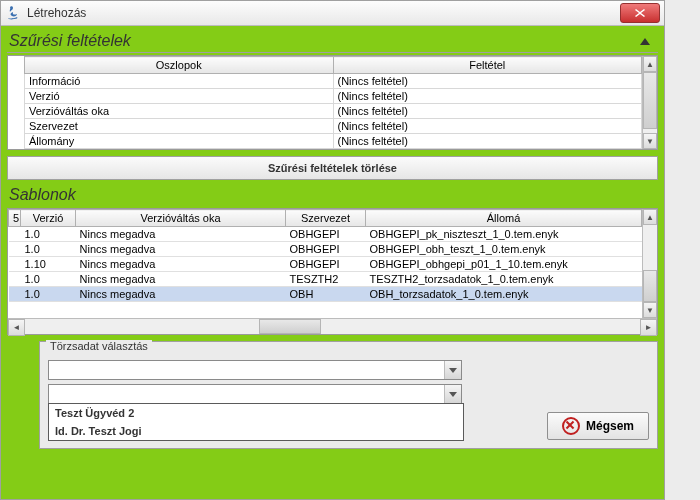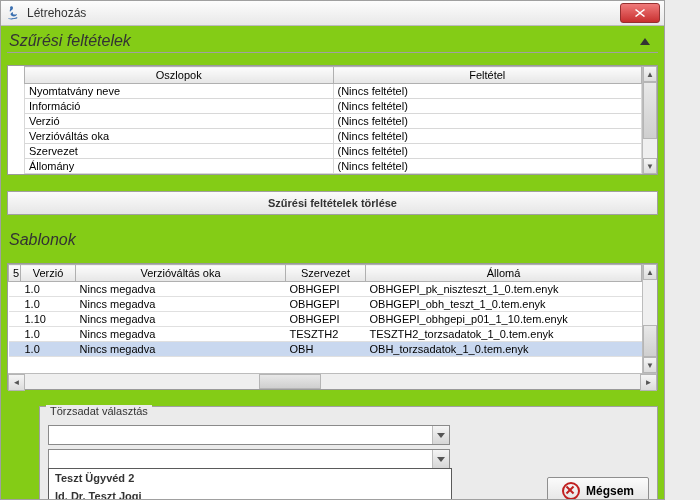--- a/index.html
+++ b/index.html
@@ -1,21 +1,21 @@
 <!DOCTYPE html>
 <html><head>
 <meta charset="utf-8">
 <style>
 html,body{margin:0;padding:0;font-family:"Tahoma",Arial,sans-serif;font-size:11px;background:#ececec;}
 .window{width:665px;height:500px;box-sizing:border-box;background:#84cc16;border:1px solid #a0a0a0;display:flex;flex-direction:column;}
 .titlebar{height:24px;background:linear-gradient(#fdfdfd,#e8e8e8);border-bottom:1px solid #bcbcbc;display:flex;align-items:center;padding:0 4px;}
 .titlebar .app-icon{width:16px;height:16px;margin-right:6px;display:flex;align-items:center;justify-content:center;}
 .titlebar .title{flex:1;color:#333;font-size:12px;}
 .titlebar .close{width:38px;height:18px;border:1px solid #953030;border-radius:3px;background:linear-gradient(#f07a7a,#c83030);display:flex;align-items:center;justify-content:center;color:#fff;font-weight:bold;}
-.body{flex:1;padding:4px 6px 6px 6px;display:flex;flex-direction:column;gap:12px;overflow:hidden;}
+.body{flex:1;padding:4px 6px 6px 6px;display:flex;flex-direction:column;gap:2px;overflow:hidden;}
 .section-header{display:flex;align-items:center;font-style:italic;font-size:16px;color:#333;border-bottom:1px solid #a0a0a0;padding:2px 2px 2px 2px;}
 .section-header .spacer{flex:1;}
 .section-header .tri{width:0;height:0;border-left:5px solid transparent;border-right:5px solid transparent;border-bottom:7px solid #333;margin-right:6px;}
 .panel{border:1px solid #9a9a9a;background:#fff;}
 .filter-table{width:100%;border-collapse:collapse;table-layout:fixed;}
 .filter-table th{background:linear-gradient(#fcfcfc,#e6e6e6);border:1px solid #b0b0b0;font-weight:normal;padding:2px 4px;text-align:center;font-size:11px;}
 .filter-table td{border:1px solid #d8d8d8;padding:1px 4px;font-size:11px;white-space:nowrap;overflow:hidden;}
 .filter-wrap{display:flex;padding-left:16px;}
 .filter-scroll{width:14px;background:#eaeaea;border-left:1px solid #bcbcbc;display:flex;flex-direction:column;}
 .sbtn{height:14px;background:linear-gradient(#f5f5f5,#dcdcdc);border:1px solid #b5b5b5;display:flex;align-items:center;justify-content:center;font-size:8px;color:#555;}
@@ -30,21 +30,21 @@
 .templ-inner{display:flex;}
 .templ-cells{flex:1;overflow:hidden;}
 .hscroll{height:15px;display:flex;border-top:1px solid #bcbcbc;}
 .hscroll .sbtn{width:15px;height:15px;}
 .hscroll .htrack{flex:1;background:#efefef;position:relative;}
 .hscroll .hthumb{position:absolute;left:38%;top:0;height:13px;width:60px;background:linear-gradient(#e8e8e8,#cfcfcf);border:1px solid #b5b5b5;}
 .group{border:1px solid #a0a0a0;margin-top:4px;padding:18px 8px 8px 8px;position:relative;background:#ebebeb;margin-left:32px;}
 .group-title{position:absolute;top:-2px;left:6px;background:#ebebeb;padding:0 4px;font-size:11px;color:#333;}
 .formrow{display:flex;align-items:center;margin-bottom:4px;}
 .formrow label{width:200px;text-align:right;padding-right:8px;font-weight:bold;font-size:11px;color:#333;}
-.combo{flex:0 0 400px;height:18px;border:1px solid #8a8a8a;background:#fff;display:flex;align-items:center;position:relative;}
+.combo{flex:0 0 400px;height:18px;border:1px solid #8a8a8a;background:#fff;display:flex;align-items:center;position:relative;padding-left:12px;}
 .combo .val{flex:1;padding:0 4px;font-size:11px;}
 .combo .arrow{width:16px;height:100%;border-left:1px solid #bcbcbc;background:linear-gradient(#f5f5f5,#d6d6d6);display:flex;align-items:center;justify-content:center;}
 .combo .arrow div{width:0;height:0;border-left:4px solid transparent;border-right:4px solid transparent;border-top:5px solid #555;}
 .dropdown{position:absolute;top:18px;left:-1px;width:calc(100% + 2px);border:1px solid #5a5a5a;background:#fff;z-index:10;}
 .dropdown .opt{padding:3px 6px;font-size:11px;font-weight:bold;color:#333;}
 .buttons{display:flex;justify-content:flex-end;gap:8px;margin-top:8px;}
 .btn{border:1px solid #8f8f8f;background:linear-gradient(#fbfbfb,#e3e3e3);padding:4px 14px;display:flex;align-items:center;gap:6px;font-size:12px;font-weight:bold;border-radius:2px;}
 .btn .xicon{width:14px;height:14px;border:2px solid #c02020;border-radius:50%;position:relative;}
 .btn .xicon::before,.btn .xicon::after{content:"";position:absolute;left:1px;top:5px;width:10px;height:2px;background:#c02020;}
 .btn .xicon::before{transform:rotate(45deg);}
@@ -84,24 +84,20 @@
               <col style="width:50%">
               <col style="width:50%">
             </colgroup>
         <thead>
               <tr>
           <th>Oszlopok</th>
           <th>Feltétel</th>
         </tr>
             </thead>
         <tbody>
-          <tr>
-                <td>Nyomtatvány neve</td>
-                <td>(Nincs feltétel)</td>
-              </tr>
           <tr>
                 <td>Információ</td>
                 <td>(Nincs feltétel)</td>
               </tr>
           <tr>
                 <td>Verzió</td>
                 <td>(Nincs feltétel)</td>
               </tr>
           <tr>
                 <td>Verzióváltás oka</td>

